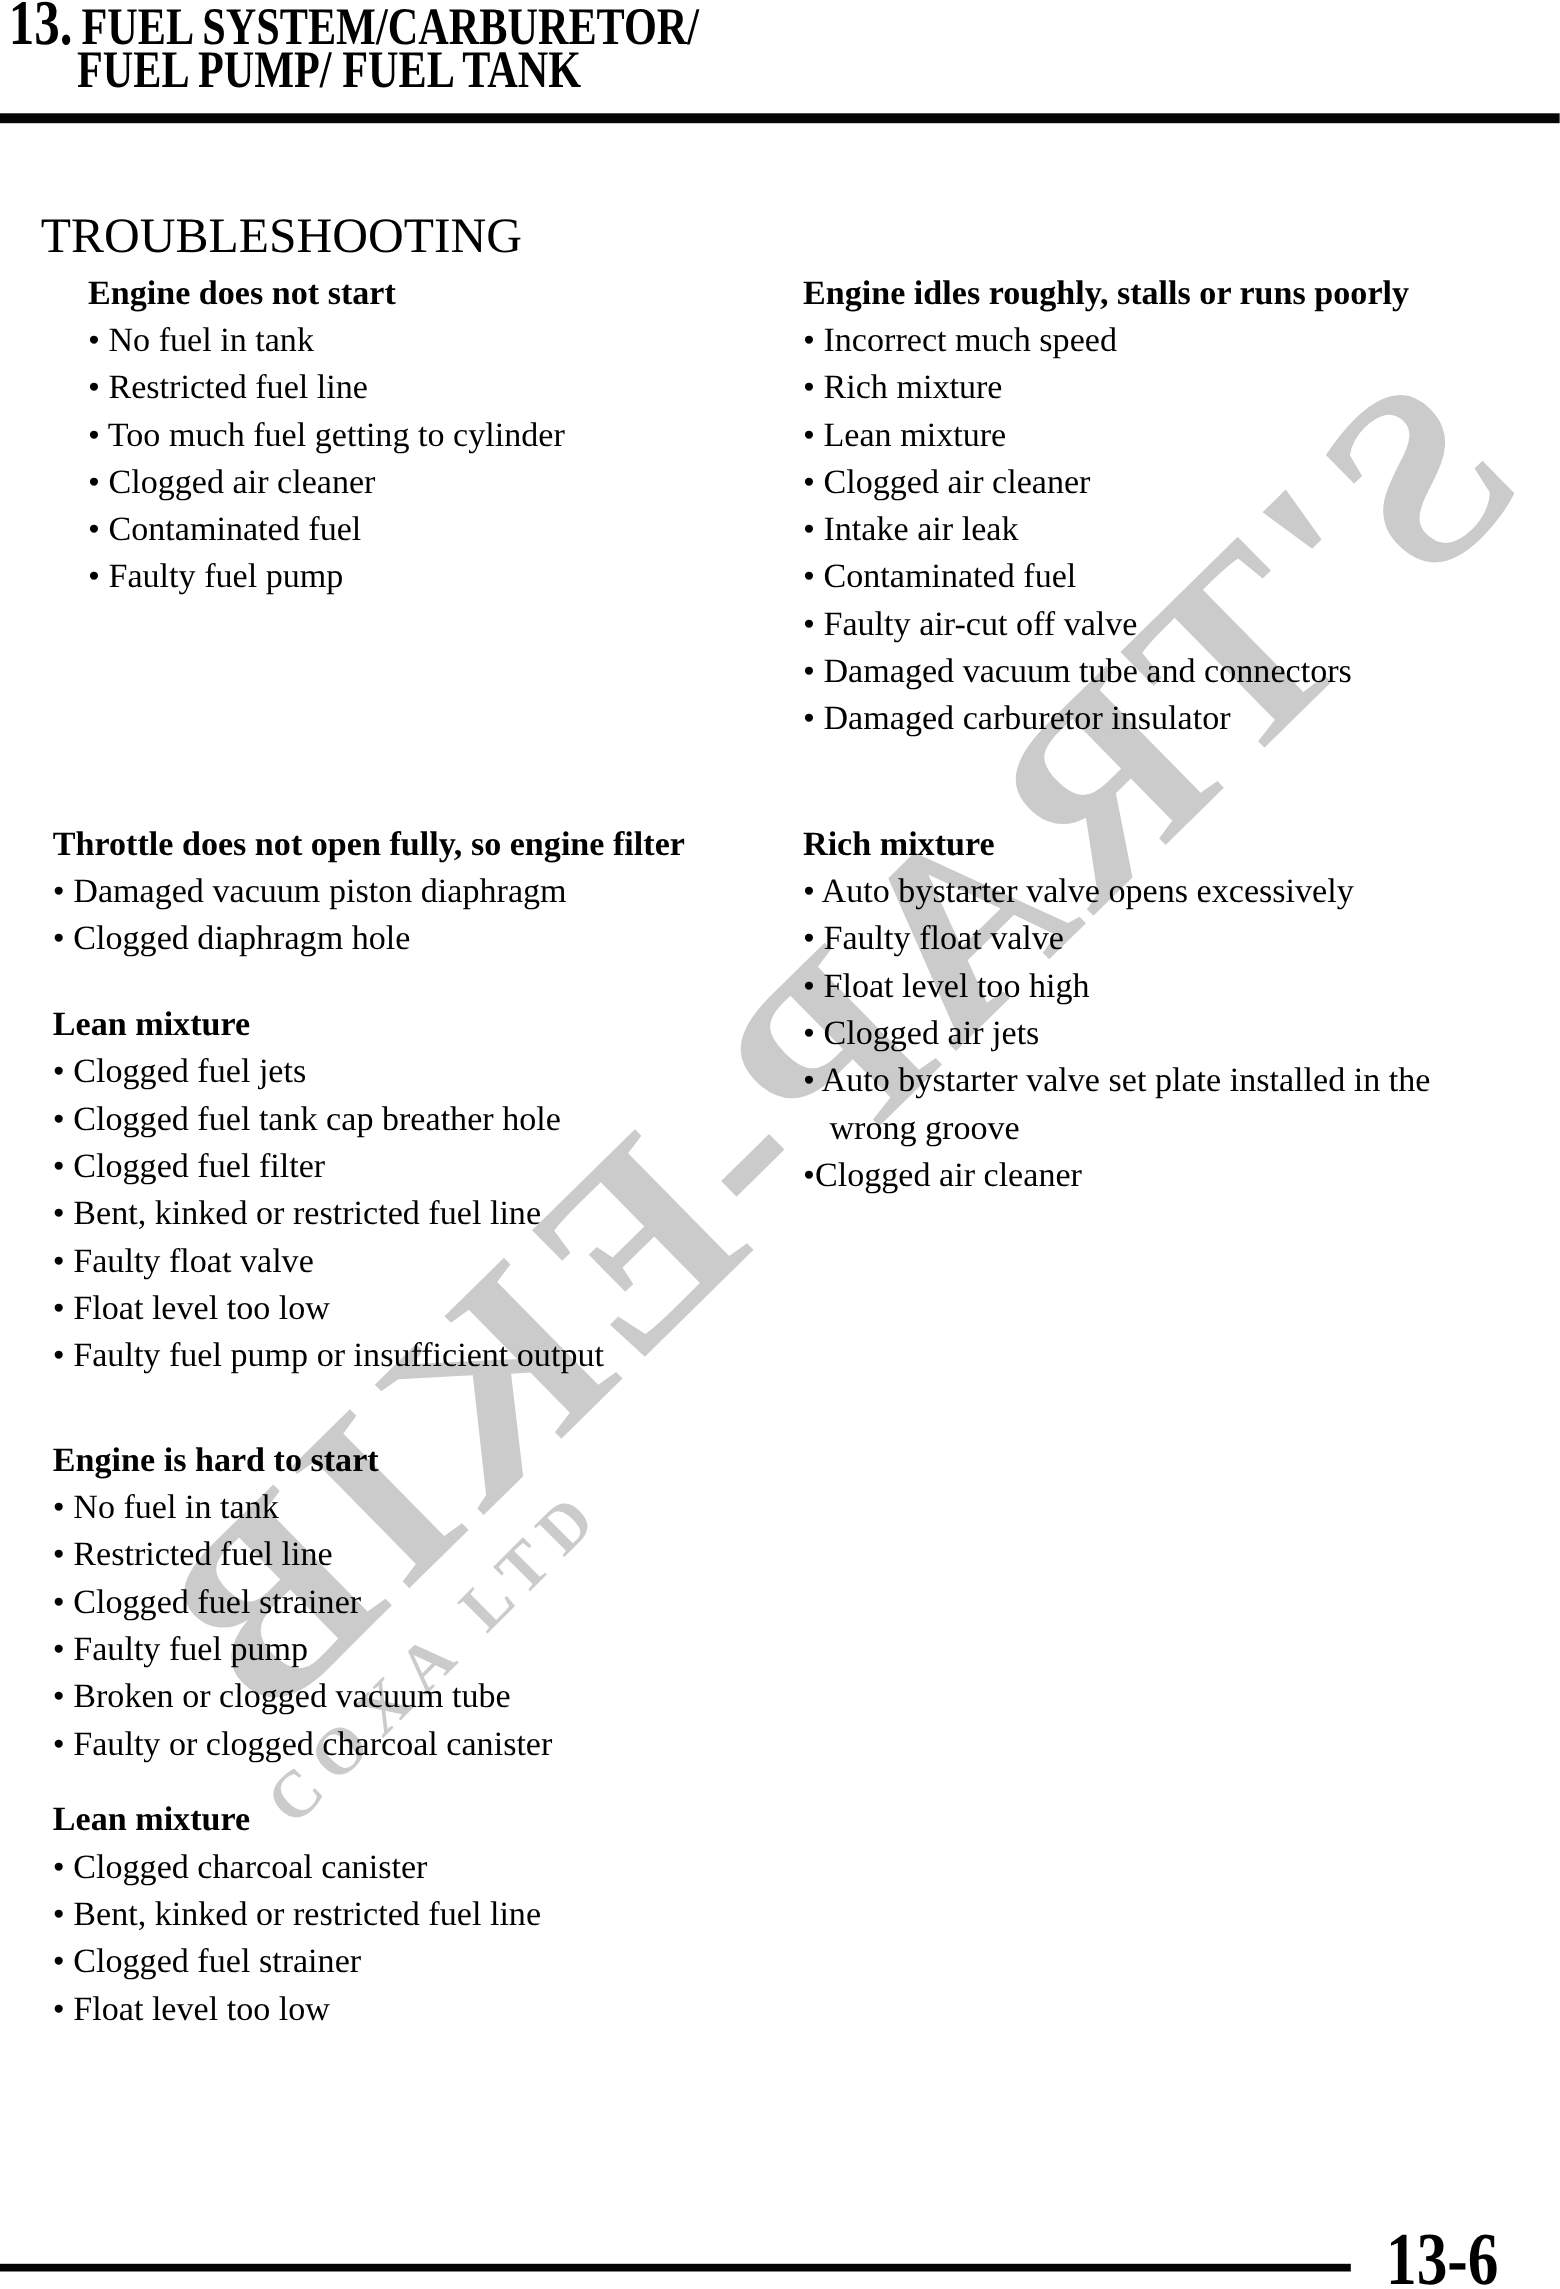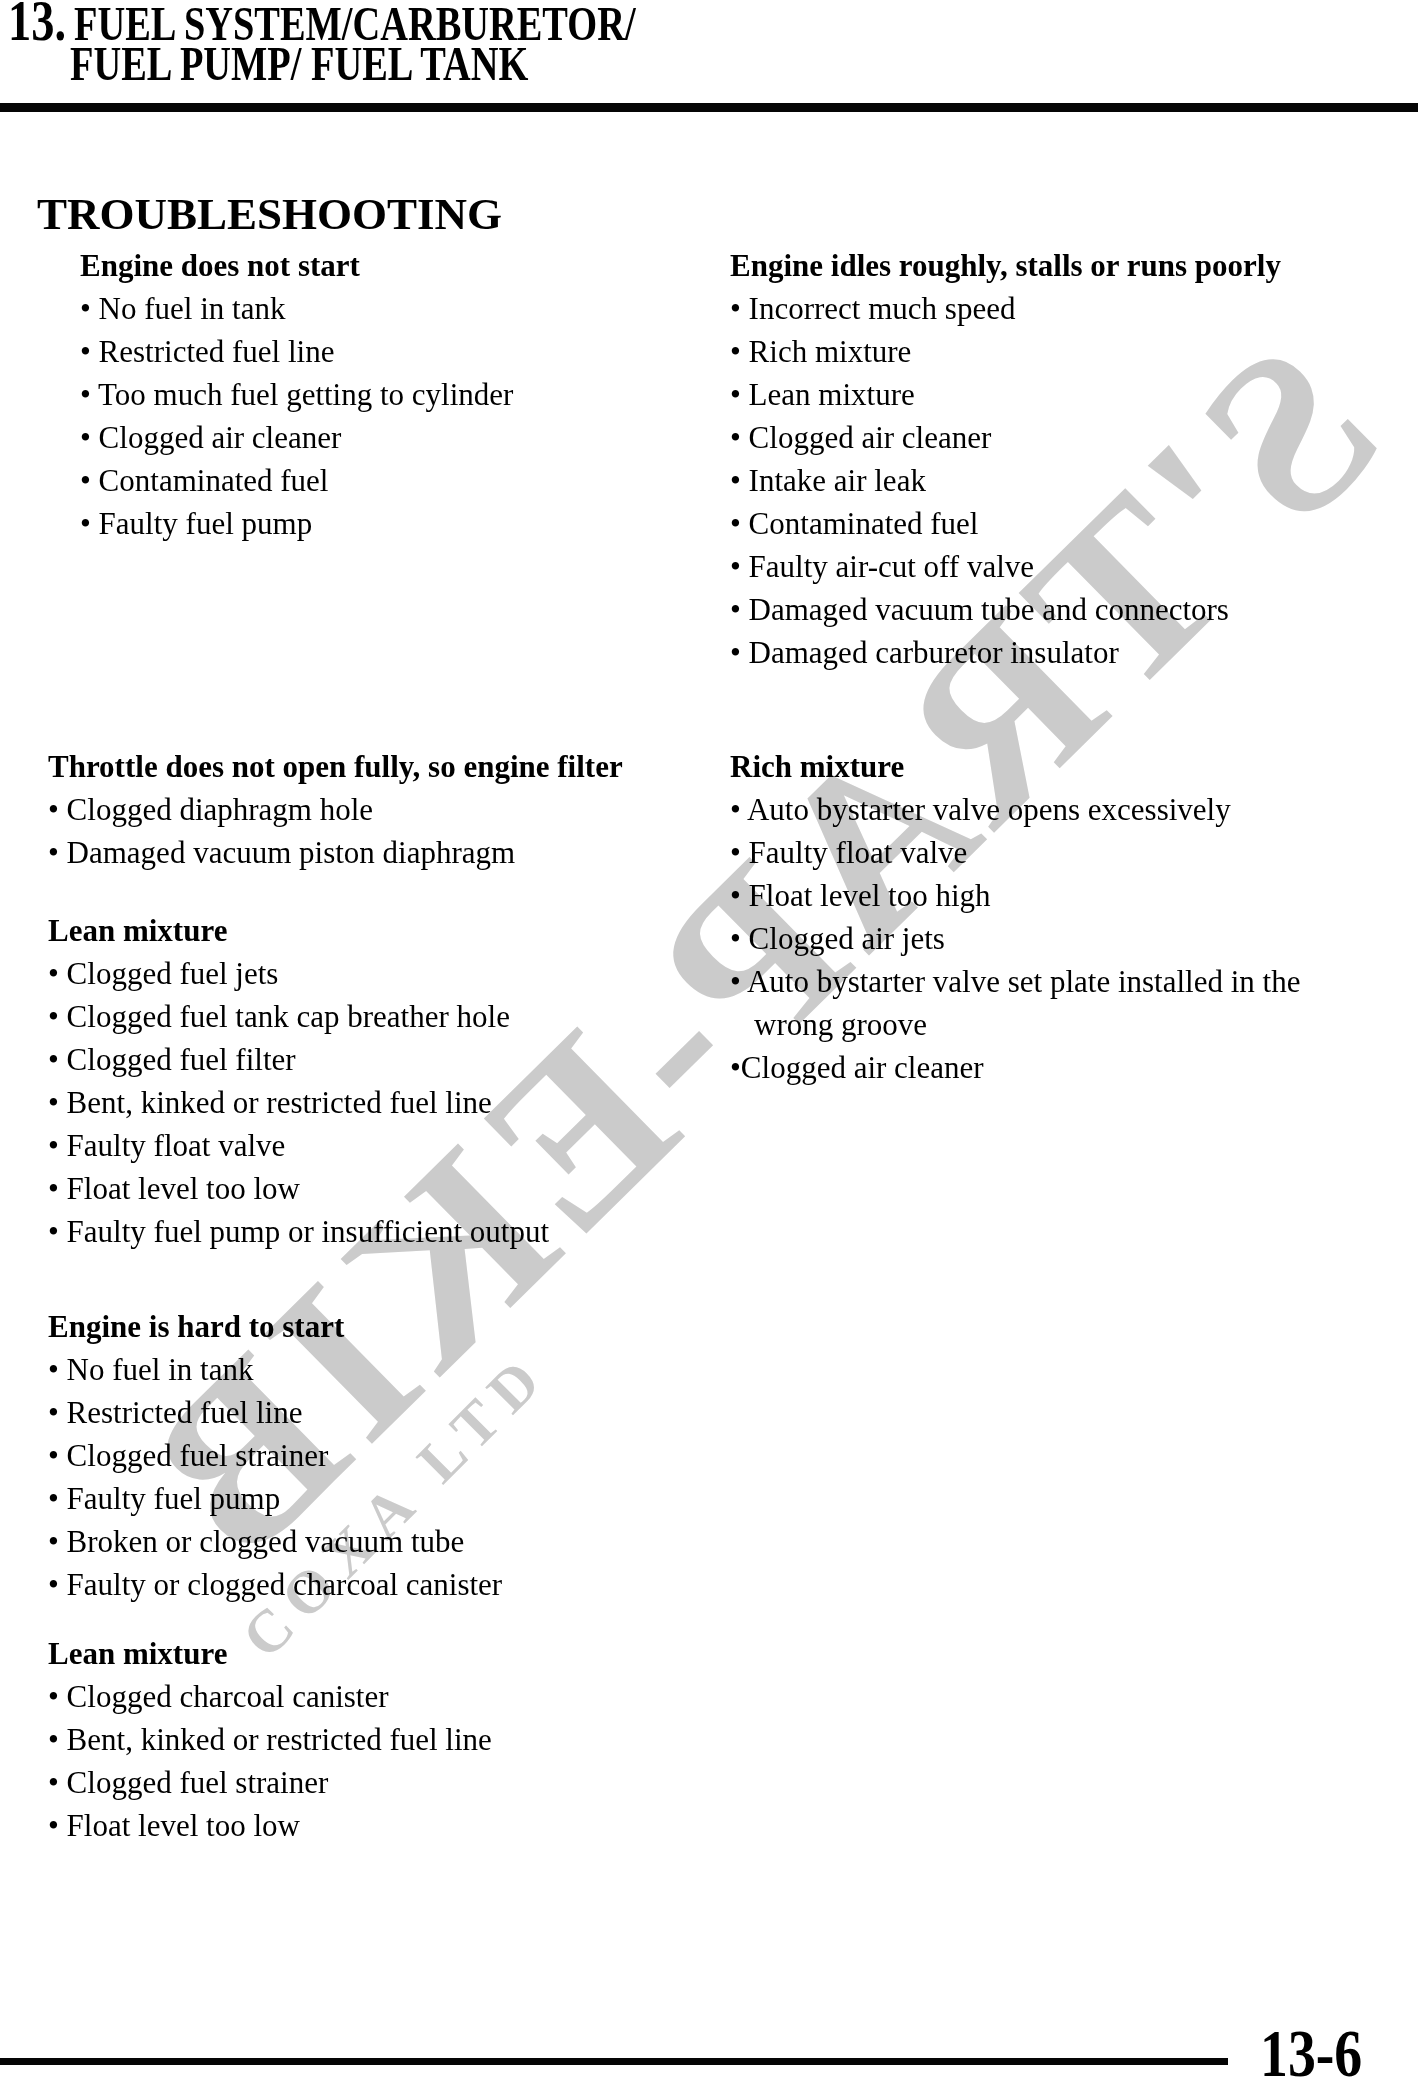--- a/index.html
+++ b/index.html
@@ -16,21 +16,21 @@
   .chapter-num{font-size:58px;}
   .title-l1{font-size:48px;margin-left:10px;letter-spacing:0px;}
   .title-row2{
     position:absolute;top:40px;left:70px;line-height:1;white-space:nowrap;
     font-weight:bold;font-size:48px;transform:scaleX(0.80);transform-origin:0 0;
   }
   .header-rule{position:absolute;top:103px;left:0;width:1418px;height:9px;background:#050505;}
   
   .troubleshooting{
     position:absolute;top:192px;left:37px;line-height:1;
-    font-size:45px;font-weight:bold;white-space:nowrap;
+    font-size:45px;font-weight:normal;white-space:nowrap;
   }
   
   .wm{color:#cbcbcb;font-weight:bold;z-index:0;pointer-events:none;}
   .wm-main{
     position:absolute;left:-60px;top:835px;width:1640px;
     text-align:center;font-size:235px;letter-spacing:10px;white-space:nowrap;
     transform:rotate(-44.5deg);line-height:1;
   }
   .wm-letter{display:inline-block;transform:scaleX(-1);}
   .wm-sub{
@@ -81,22 +81,22 @@
       <li>• Restricted fuel line</li>
       <li>• Too much fuel getting to cylinder</li>
       <li>• Clogged air cleaner</li>
       <li>• Contaminated fuel</li>
       <li>• Faulty fuel pump</li>
     </ul>
 </div>
 <div class="col-section left-col ls2">
   <h3>Throttle does not open fully, so engine filter</h3>
   <ul>
+      <li>• Damaged vacuum piston diaphragm</li>
       <li>• Clogged diaphragm hole</li>
-      <li>• Damaged vacuum piston diaphragm</li>
     </ul>
 </div>
 <div class="col-section left-col ls3">
   <h3>Lean mixture</h3>
   <ul>
       <li>• Clogged fuel jets</li>
       <li>• Clogged fuel tank cap breather hole</li>
       <li>• Clogged fuel filter</li>
       <li>• Bent, kinked or restricted fuel line</li>
       <li>• Faulty float valve</li>

